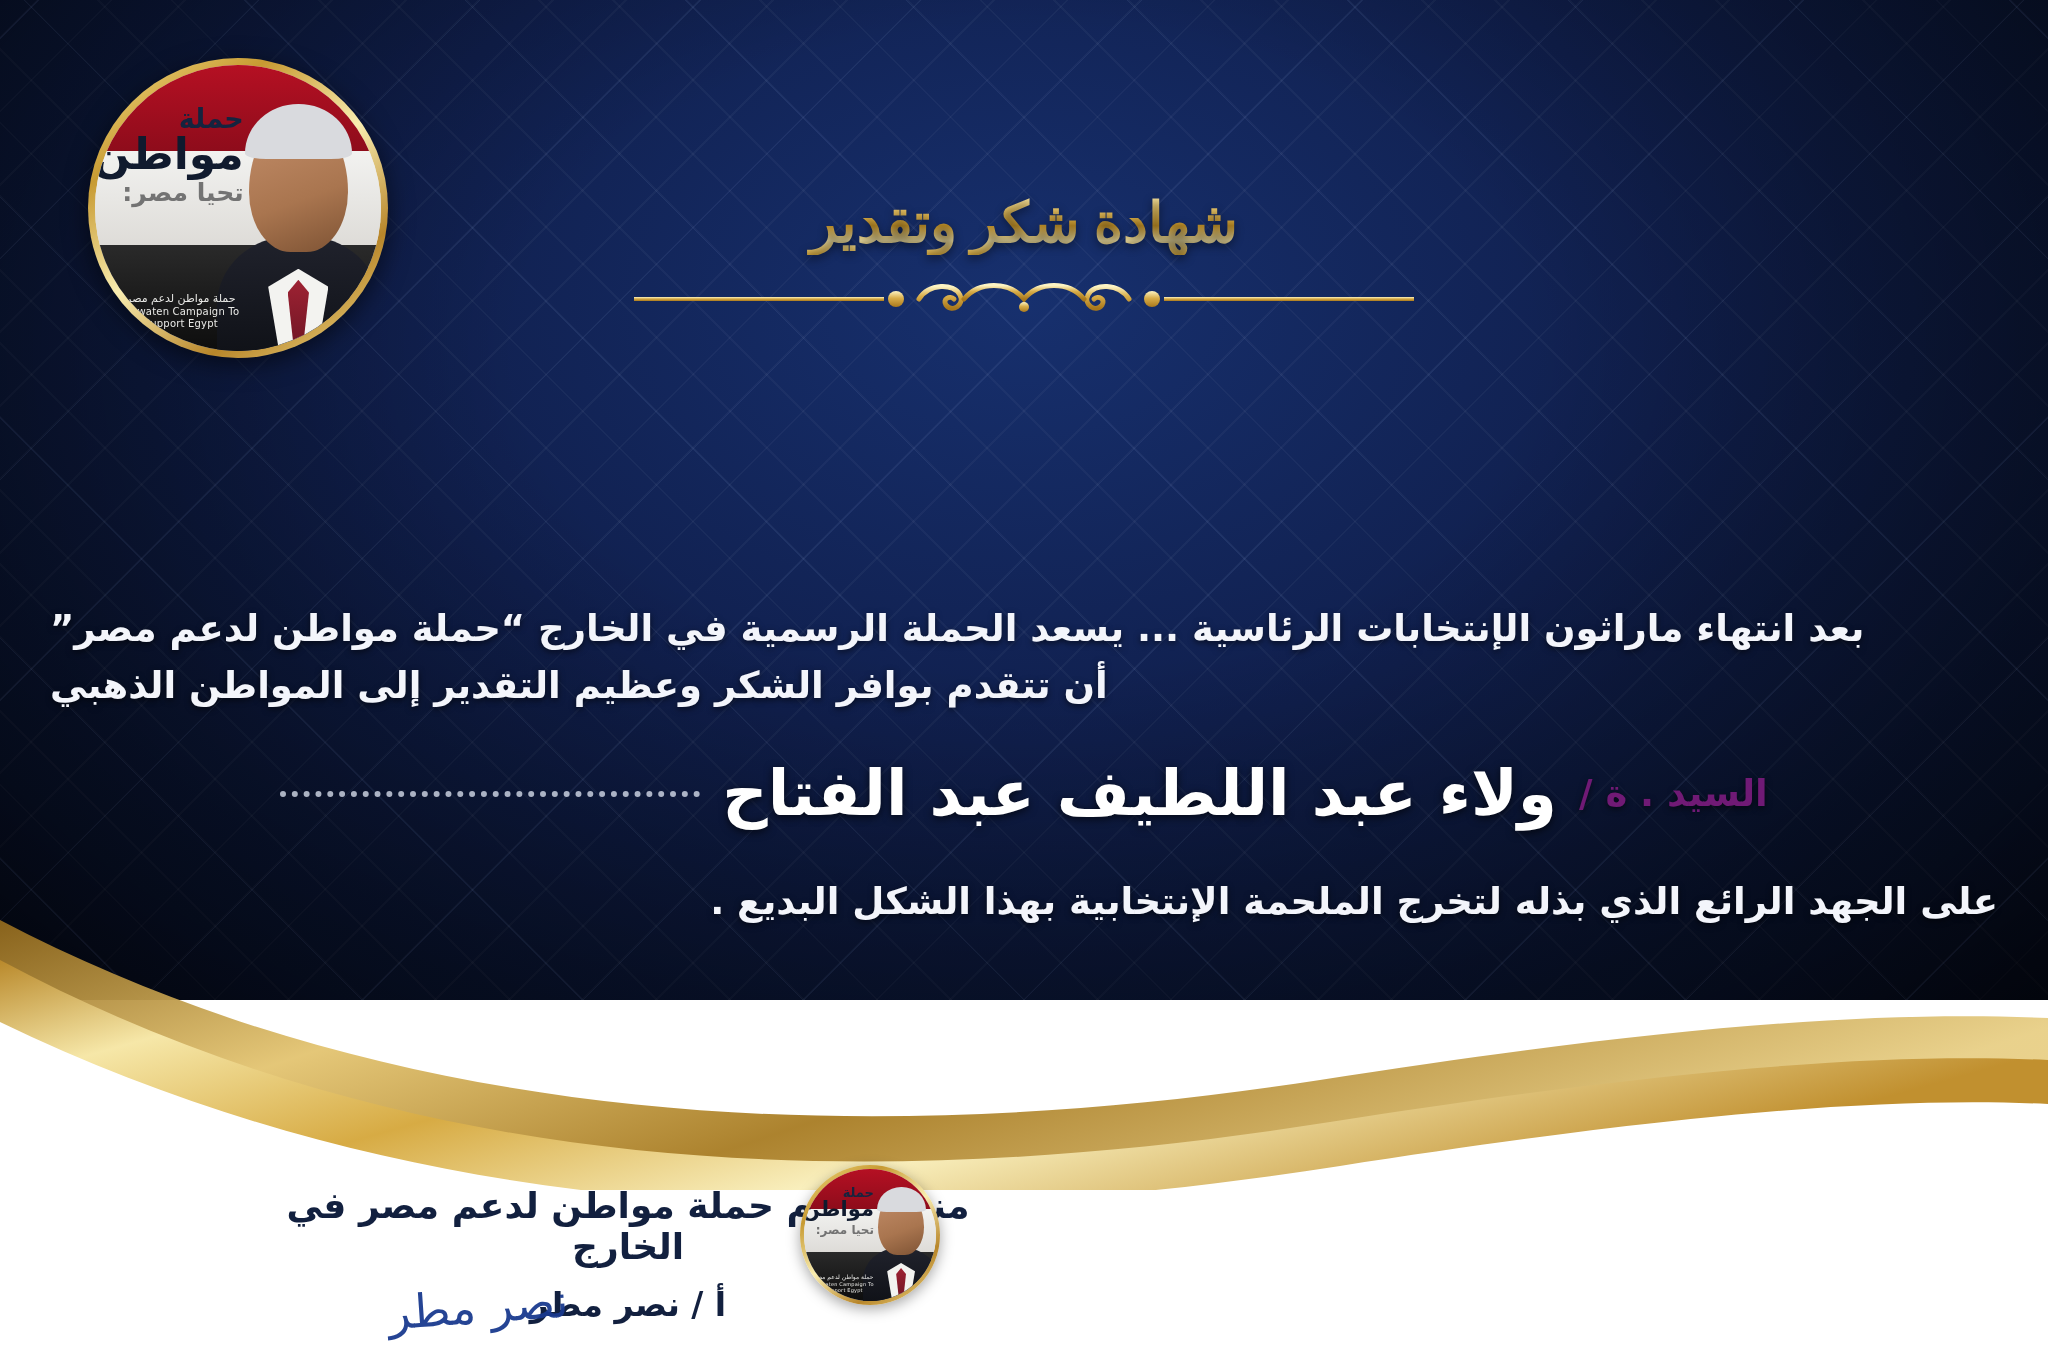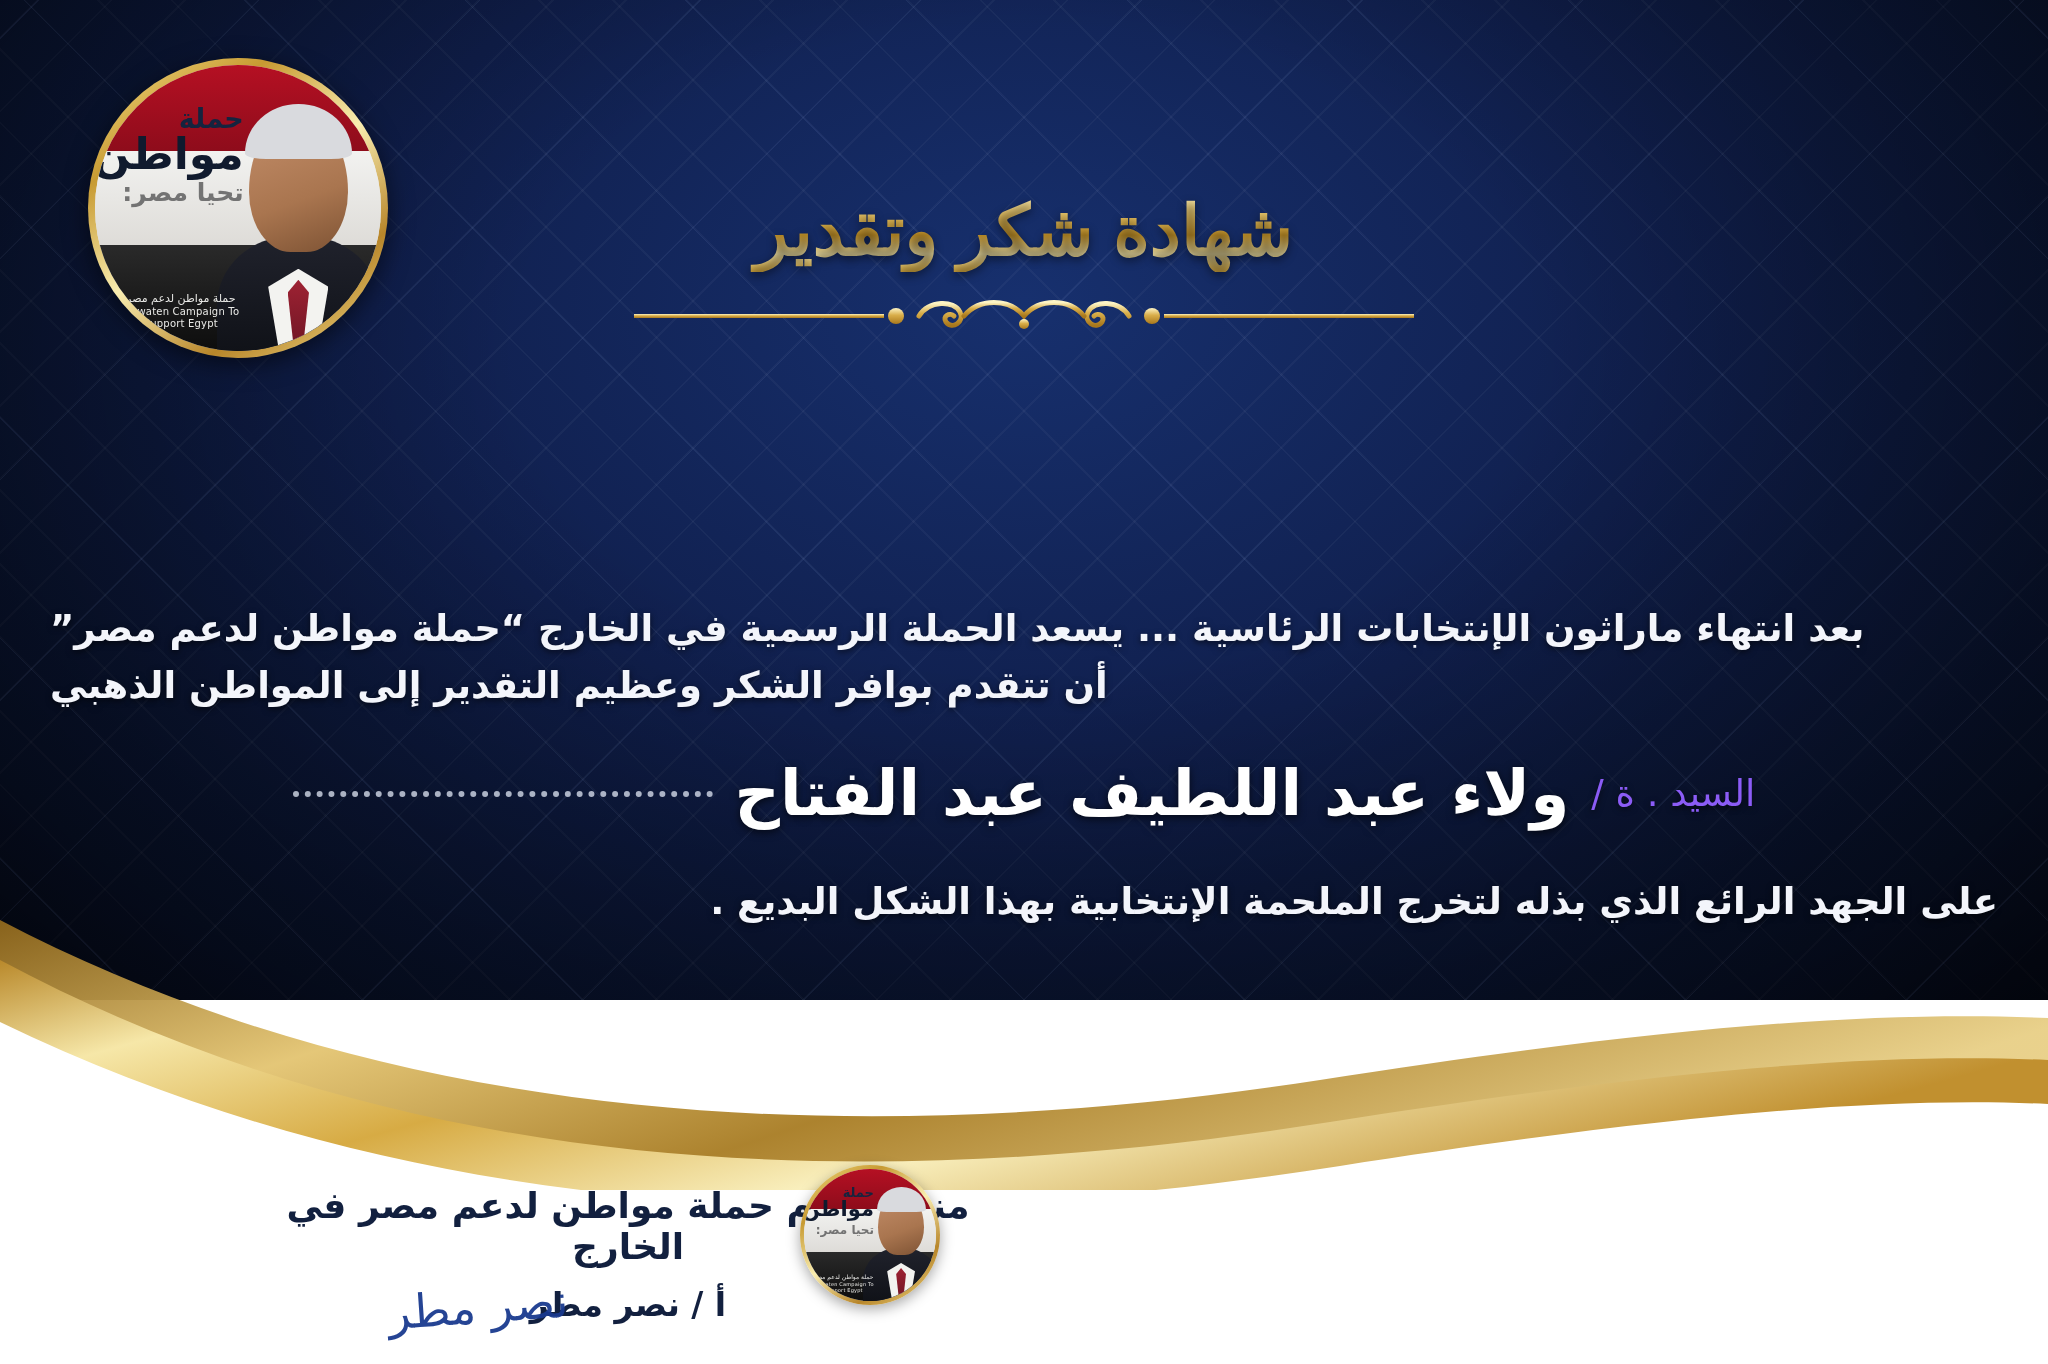--- a/index.html
+++ b/index.html
@@ -201,22 +201,22 @@
 
   
   .title-block {
     position: absolute;
     left: 0;
     top: 190px;
     width: 2048px;
     text-align: center;
   }
   .cert-title {
-    font-family: Liberation Sans, sans-serif;
-    font-size: 70px;
+    font-family: Liberation Serif, serif;
+    font-size: 56px;
     font-weight: bold;
     direction: rtl;
     background: linear-gradient(180deg,#fdf4c4 0%,#e8c466 30%,#c08f26 55%,#f6e6a6 78%,#d3a63c 100%);
     -webkit-background-clip: text;
     background-clip: text;
     color: transparent;
     text-shadow: 0 3px 10px rgba(0,0,0,0.45);
     letter-spacing: 1px;
   }
   .title-orn {
@@ -251,22 +251,22 @@
     top: 757px;
     width: 1948px;
     direction: rtl;
     display: flex;
     align-items: center;
     justify-content: center;
     gap: 6px;
   }
   .recipient-label {
     font-size: 37px;
-    font-weight: normal;
-    color: #8b5cf6;
+    font-weight: bold;
+    color: #701a75;
     white-space: nowrap;
     text-shadow: 0 2px 6px rgba(0,0,0,0.6);
   }
   .recipient-name {
     font-size: 63px;
     font-weight: bold;
     color: #ffffff;
     white-space: nowrap;
     padding: 0 16px;
     text-shadow: 0 2px 8px rgba(0,0,0,0.7);

